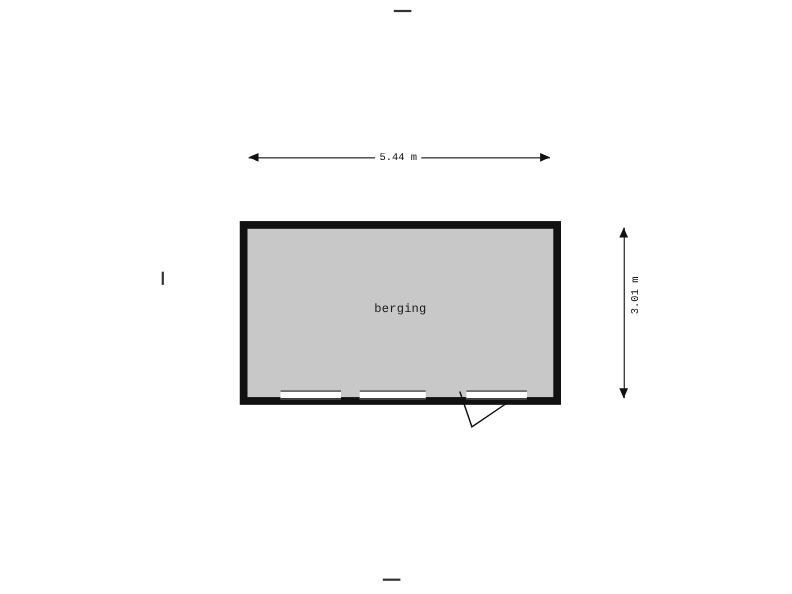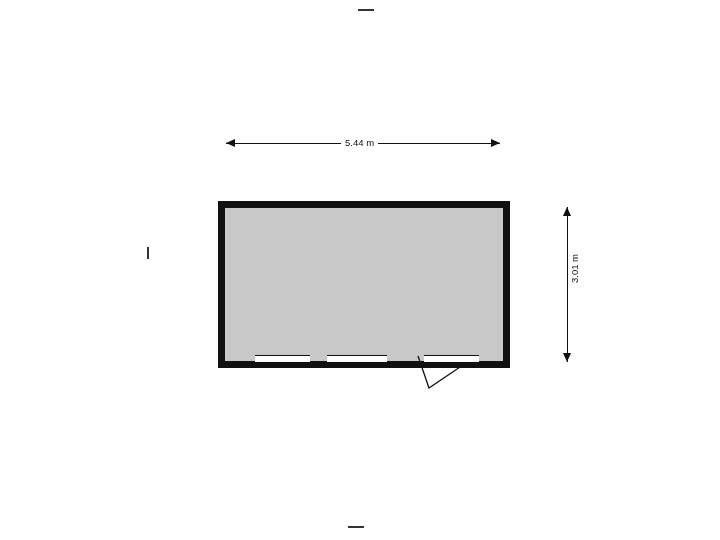--- a/index.html
+++ b/index.html
@@ -13,20 +13,21 @@
     position: relative;
     font-family: "Liberation Sans", sans-serif;
     overflow: hidden;
   }
   #canvas {
     position: absolute;
     left: 0; top: 0;
     width: 696px;
     height: 540px;
     background: #ffffff;
+    font-family: Liberation Mono, monospace;
   }
   
   .room {
     position: absolute;
     left: 218px;
     top: 201px;
     width: 292px;
     height: 167px;
     background: #c8c8c8;
     border: 7px solid #111111;
@@ -159,20 +160,21 @@
   <div class="mark-bottom"></div>
   <div class="mark-left"></div>
 
   <div class="dim-h"></div>
   <div class="dim-h-label">5.44 m</div>
 
   <div class="dim-v"></div>
   <div class="dim-v-label">3.01 m</div>
 
   <div class="room"></div>
+  <div class="room-label">berging</div>
 
   <div class="opening op1"></div>
   <div class="opening op2"></div>
   <div class="opening op3"></div>
 
   <svg class="door-swing" viewBox="0 0 70 35">
     <path d="M 13 1 L 24 33 L 58 10" fill="none" stroke="#111111" stroke-width="1.3"></path>
   </svg>
 
 </div>

